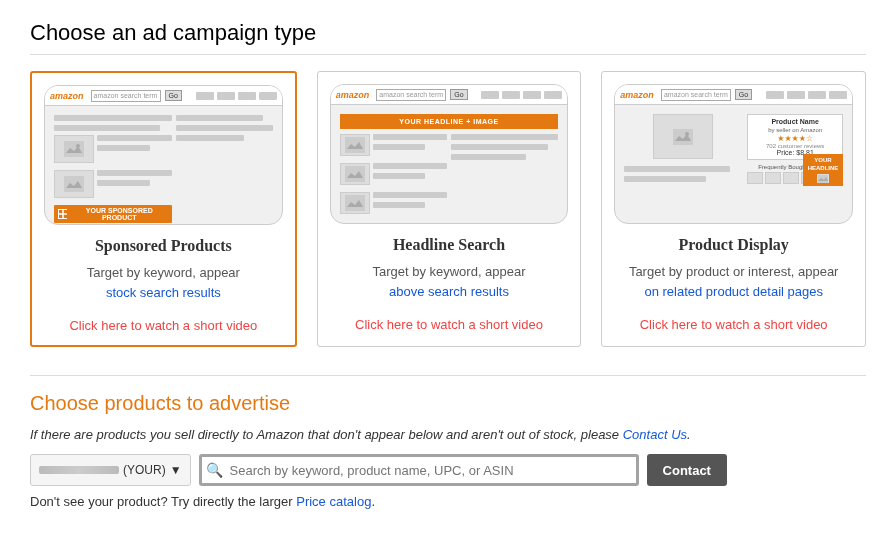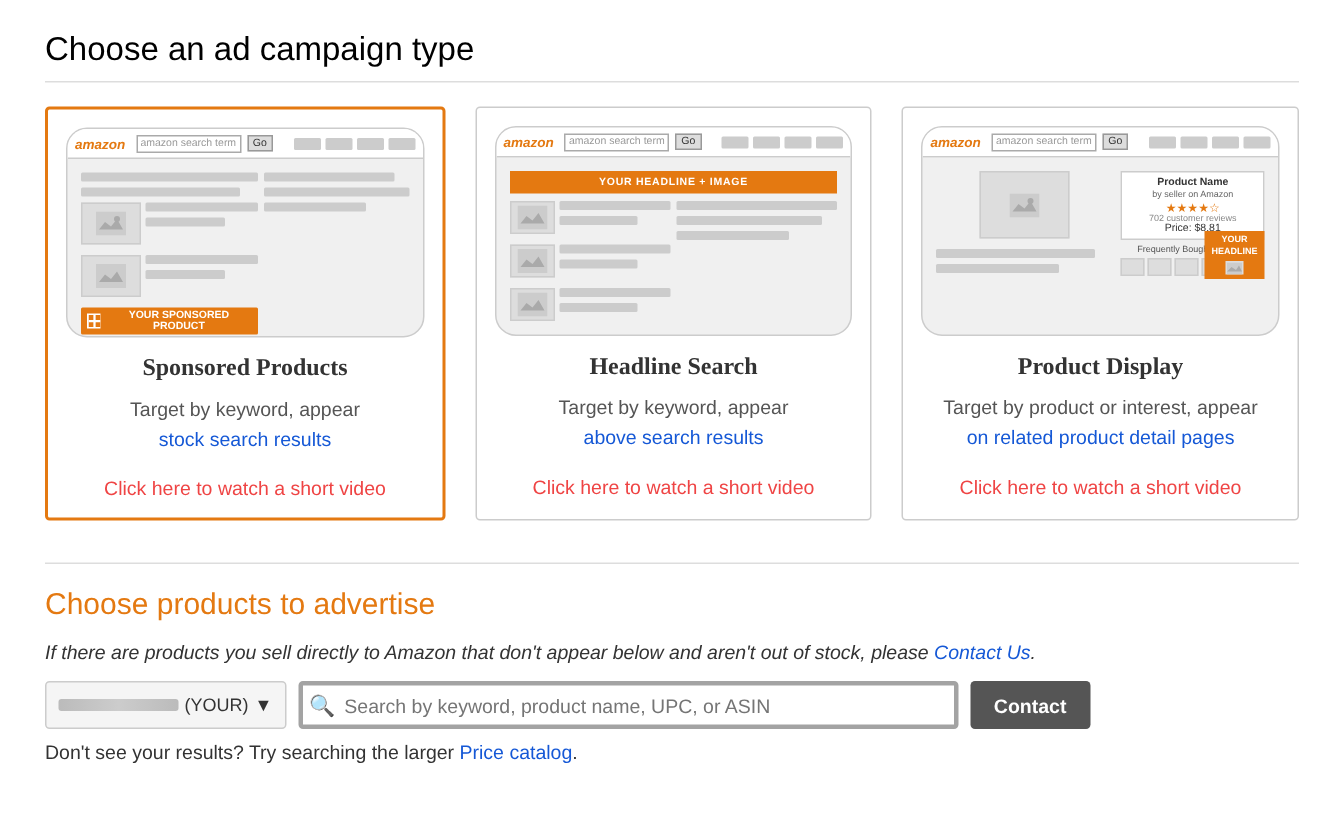--- a/index.html
+++ b/index.html
@@ -605,16 +605,16 @@
 
     <div class="search-input-wrapper">
       <span class="search-icon-inside">🔍</span>
       <input type="text" class="search-input" placeholder="Search by keyword, product name, UPC, or ASIN" style="">
     </div>
 
     <button class="search-button">Contact</button>
   </div>
 
   <p class="dont-see-text">
-    <span>Don't see your results? Try searching the larger</span>
+    <span>Don't see your product? Try directly the larger</span>
     <a href="#">Price catalog</a><span>.</span>
   </p>
 </div>
 
 </body></html>

